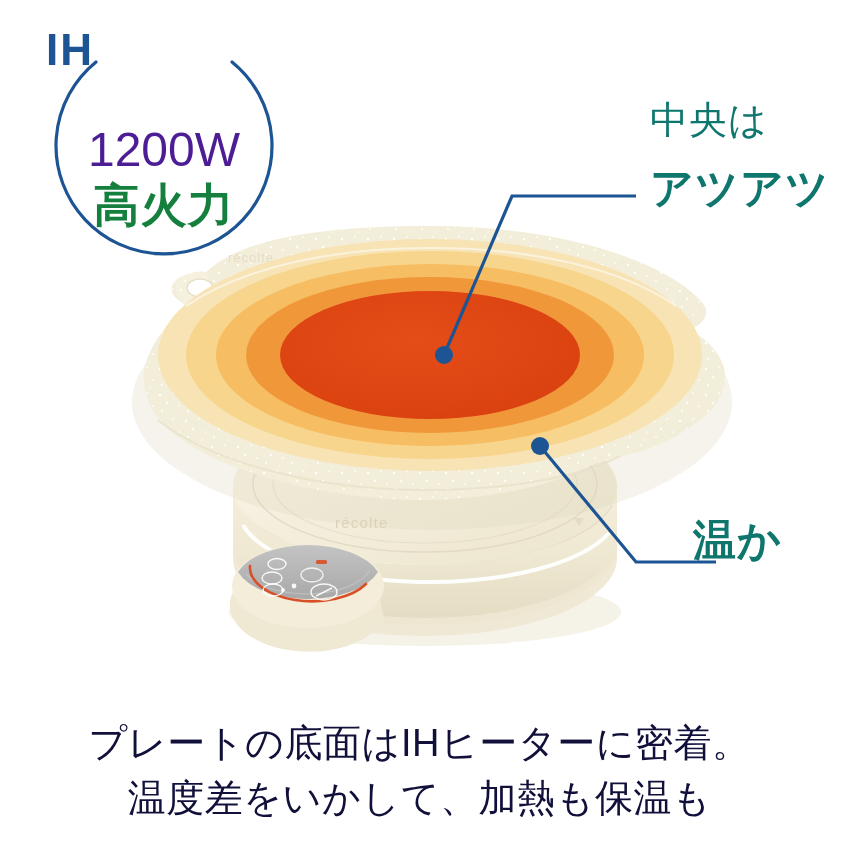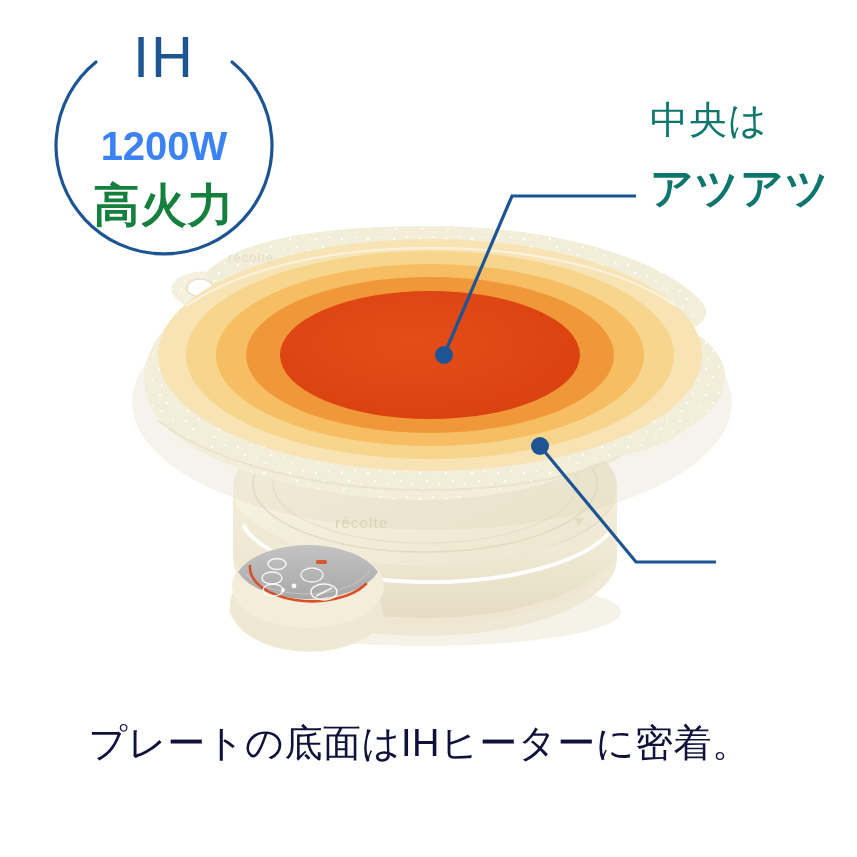--- a/index.html
+++ b/index.html
@@ -31,37 +31,37 @@
     top: 22px;
     width: 236px;
     height: 236px;
     pointer-events: none;
   }
   .ih-label {
     position: absolute;
     left: 0;
     top: 6px;
     width: 236px;
-    text-align: center;
-    font-size: 58px;
-    font-weight: 400;
+    text-align: left;
+    font-size: 44px;
+    font-weight: 700;
     letter-spacing: 2px;
     color: #1d5493;
     line-height: 1;
   }
   .ih-watt {
     position: absolute;
     left: 0;
     top: 104px;
     width: 236px;
     text-align: center;
-    font-size: 40px;
-    font-weight: 700;
+    font-size: 48px;
+    font-weight: 400;
     letter-spacing: 0px;
-    color: #3b82f6;
+    color: #4c1d95;
     line-height: 1;
   }
   .ih-power {
     position: absolute;
     left: 0;
     top: 160px;
     width: 236px;
     text-align: center;
     font-size: 46px;
     font-weight: 700;
@@ -260,19 +260,21 @@
     <div class="ih-watt">1200W</div>
     <div class="ih-power">高火力</div>
   </div>
 
   <div class="callout" id="callout-center">
     <span class="c-top">中央は</span>
     <span class="c-bot">アツアツ</span>
   </div>
 
   <div class="callout" id="callout-rim">
+    <span class="c-bot">温か</span>
   </div>
 
   <div class="caption">
     <span>プレートの底面はIHヒーターに密着。</span>
+    <span>温度差をいかして、加熱も保温も</span>
   </div>
 
 </div>
 
 </body></html>

